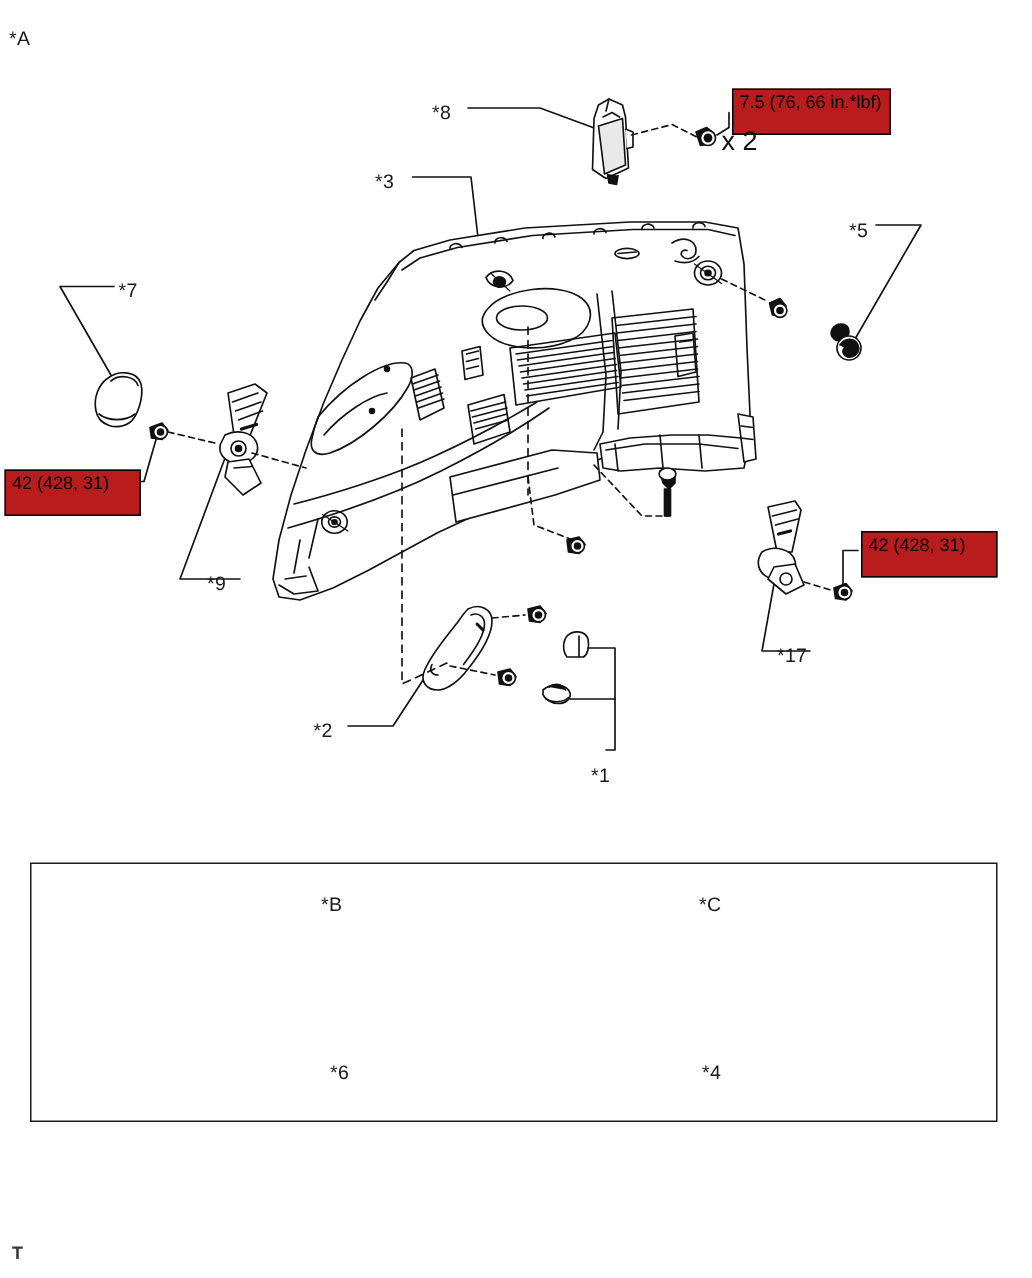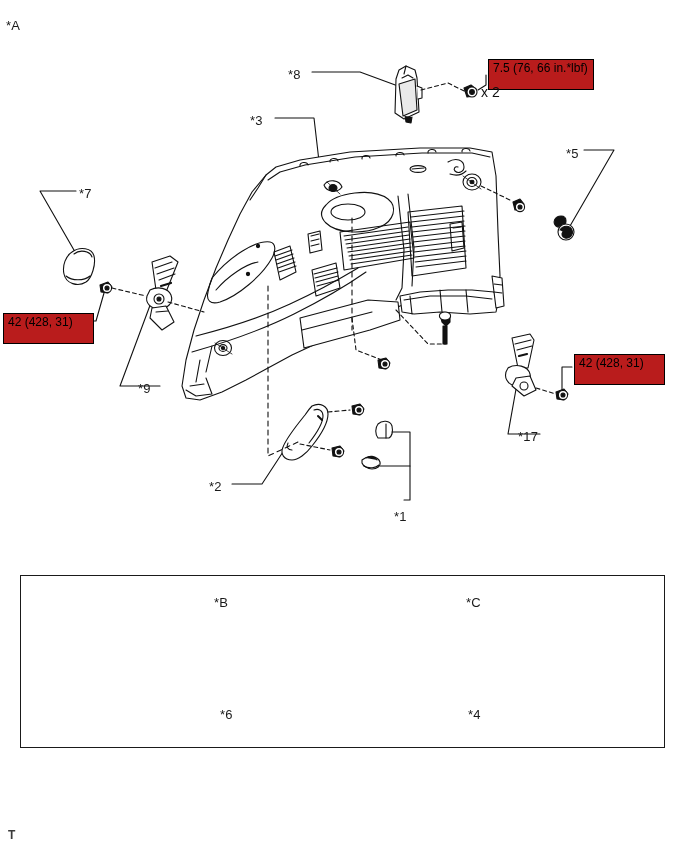--- a/index.html
+++ b/index.html
@@ -48,21 +48,21 @@
   svg.art {
     position: absolute;
     left: 0;
     top: 0;
     width: 688px;
     height: 852px;
     pointer-events: none;
   }
   .xtwo {
     position: absolute;
-    font-size: 14px;
+    font-size: 18px;
     color: #111;
     white-space: nowrap;
   }
 </style>
 </head>
 <body>
 
 <div id="page">
 
   <svg class="art" viewBox="0 0 688 852">

